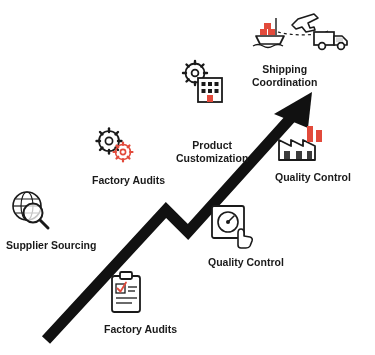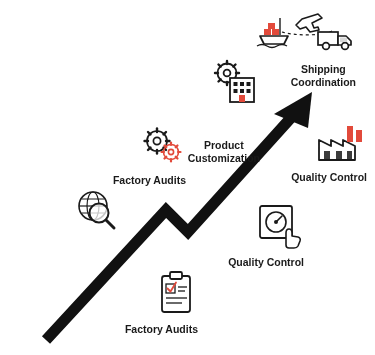--- a/index.html
+++ b/index.html
@@ -18,21 +18,21 @@
   .arrow-layer {
     position: absolute;
     left: 0; top: 0;
     width: 375px; height: 355px;
     pointer-events: none;
   }
   .node {
     position: absolute;
     display: flex;
     flex-direction: column;
-    align-items: flex-end;
+    align-items: flex-start;
     text-align: center;
   }
   .node .icon {
     display: block;
   }
   .node .label {
     font-size: 10.5px;
     font-weight: bold;
     color: #1a1a1a;
     line-height: 1.25;
@@ -63,20 +63,21 @@
       <svg width="46" height="46" viewBox="0 0 46 46">
         <circle cx="21" cy="20" r="14" fill="none" stroke="#1a1a1a" stroke-width="1.6"></circle>
         <ellipse cx="21" cy="20" rx="6" ry="14" fill="none" stroke="#1a1a1a" stroke-width="1.2"></ellipse>
         <line x1="7" y1="20" x2="35" y2="20" stroke="#1a1a1a" stroke-width="1.2"></line>
         <line x1="9.5" y1="13" x2="32.5" y2="13" stroke="#1a1a1a" stroke-width="1"></line>
         <line x1="9.5" y1="27" x2="32.5" y2="27" stroke="#1a1a1a" stroke-width="1"></line>
         <circle cx="27" cy="27" r="9.5" fill="#ffffff" fill-opacity="0.75" stroke="#1a1a1a" stroke-width="2"></circle>
         <line x1="34" y1="34" x2="42" y2="42" stroke="#1a1a1a" stroke-width="3" stroke-linecap="round"></line>
       </svg>
     </span>
+    <span class="label">Supplier Sourcing</span>
   </div>
 
   <div class="node" id="node-factory-audits-bottom">
     <span class="icon">
       <svg width="44" height="46" viewBox="0 0 44 46">
         <rect x="8" y="6" width="28" height="36" rx="2.5" fill="#ffffff" stroke="#1a1a1a" stroke-width="1.8"></rect>
         <rect x="16" y="2" width="12" height="7" rx="1.5" fill="#ffffff" stroke="#1a1a1a" stroke-width="1.8"></rect>
         <rect x="12" y="14" width="9" height="9" fill="none" stroke="#1a1a1a" stroke-width="1.3"></rect>
         <polyline points="13.5,18.5 16.5,21.5 22,12.5" fill="none" stroke="#e24a3b" stroke-width="1.8" stroke-linecap="round" stroke-linejoin="round"></polyline>
         <line x1="24" y1="17" x2="33" y2="17" stroke="#1a1a1a" stroke-width="1.3"></line>

